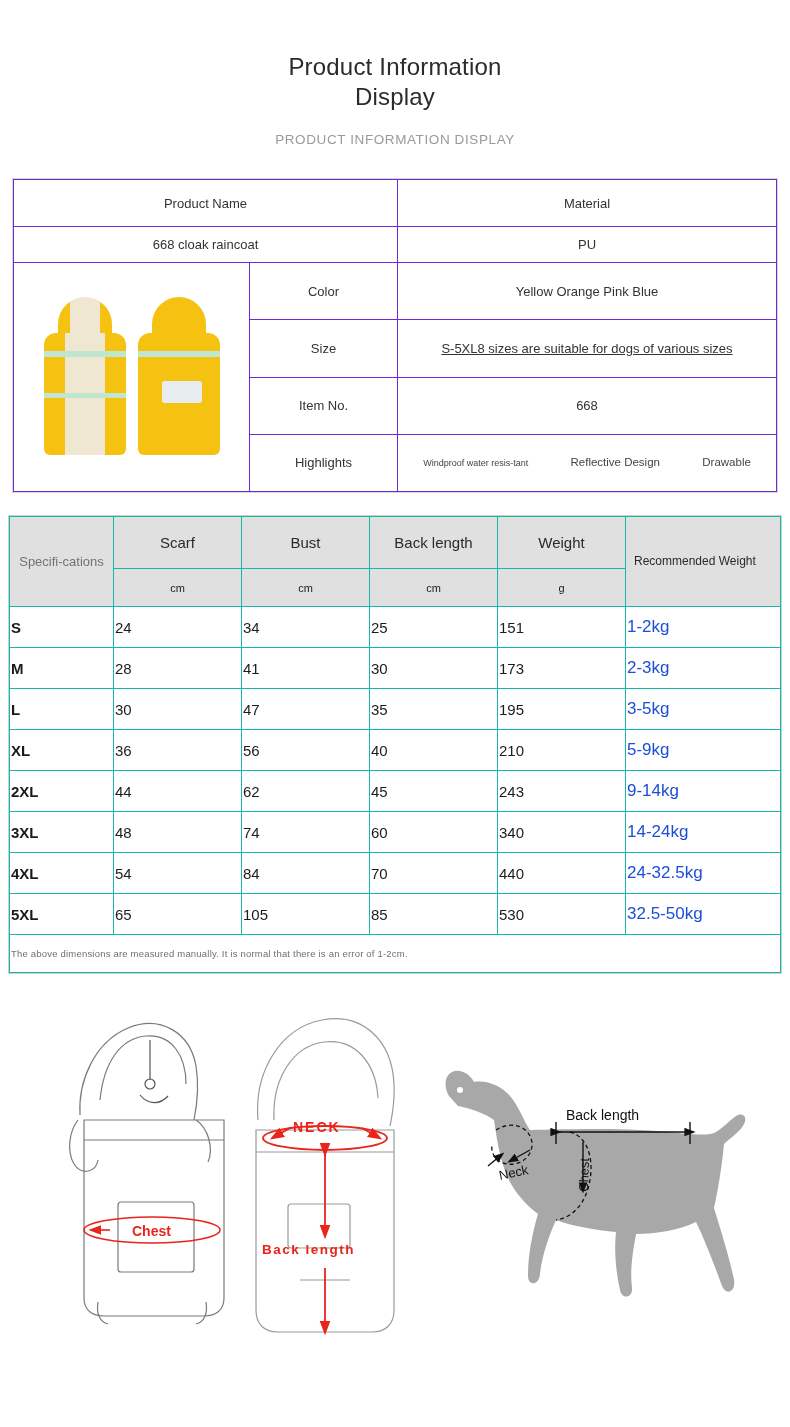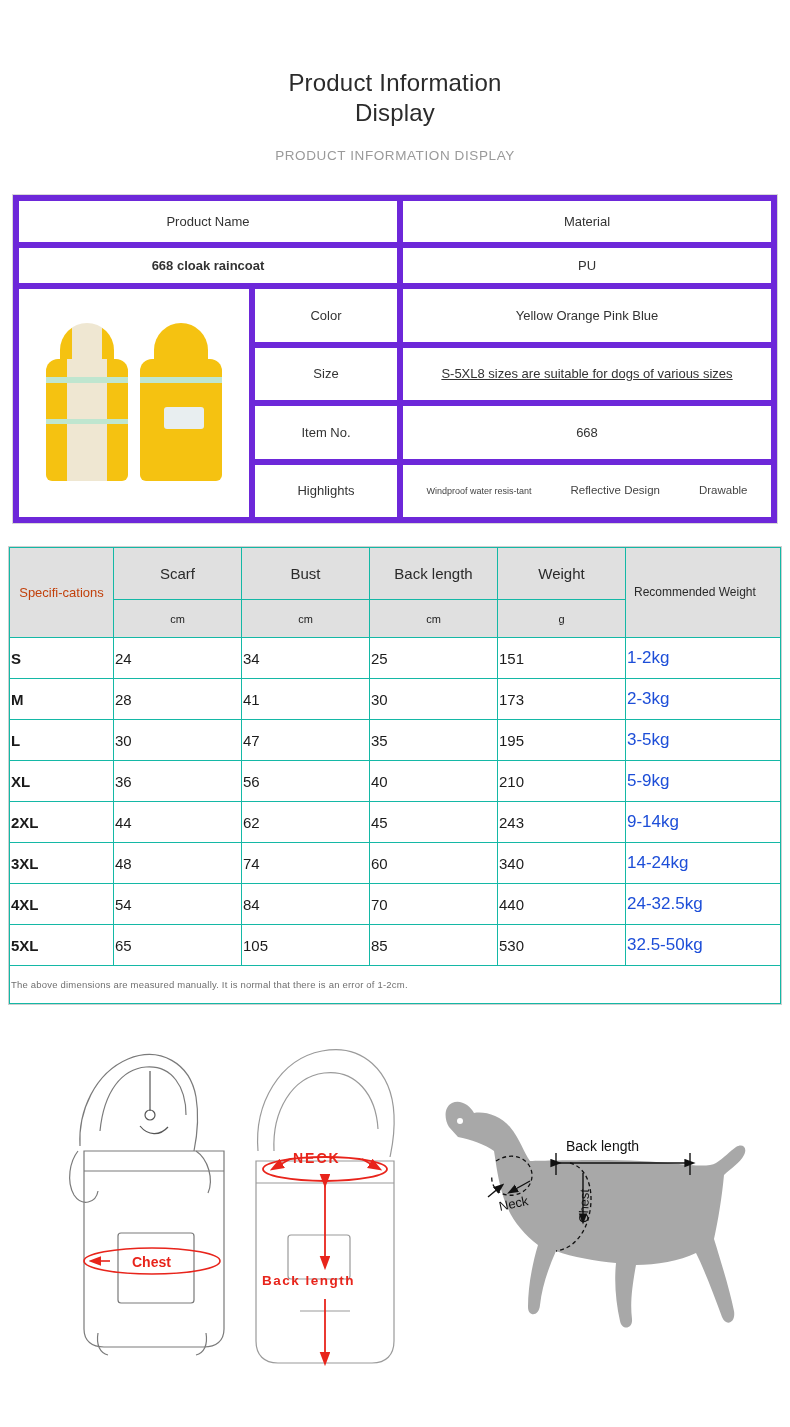--- a/index.html
+++ b/index.html
@@ -13,21 +13,21 @@
     color: #222;
     width: 790px;
     height: 1427px;
     position: relative;
     overflow: hidden;
   }
 
   
   .header {
     text-align: center;
-    padding-top: 68px;
+    padding-top: 52px;
   }
   .header h1 {
     font-size: 24px;
     font-weight: 400;
     color: #2b2b2b;
     margin: 0 auto;
     width: 280px;
     line-height: 1.25;
     text-align: center;
     letter-spacing: 0.2px;
@@ -44,29 +44,29 @@
   .info-wrap {
     margin: 31px 12px 0 12px;
     border: 1px solid #d8d8d8;
   }
   table.info {
     border-collapse: collapse;
     width: 100%;
     table-layout: fixed;
   }
   table.info td {
-    border: 6px solid #6d28d9;
+    border: 1px solid #6d28d9;
     text-align: center;
     vertical-align: middle;
     padding: 10px 6px;
     font-size: 13px;
     color: #333;
   }
   td.info-head { font-size: 14.5px; color: #2c2c2c; height: 47px; }
-  td.prodname { font-size: 12.5px; color: #333; height: 36px; font-weight: bold; }
+  td.prodname { font-size: 12.5px; color: #333; height: 36px; }
   td.material-val { font-size: 16px; color: #2c2c2c; margin-top: 6px; }
   td.label-cell { font-size: 13.5px; color: #3a3a3a; width: 148px; }
   td.small-label { font-size: 10.5px; color: #555; }
   td.itemno { font-size: 16px; color: #2c2c2c; }
   td.sizeval { font-size: 11.5px; color: #444; text-decoration: underline; }
   td.colorval { font-size: 13.5px; color: #333; }
 
   .hl-row { display: flex; align-items: center; justify-content: space-around; gap: 4px; }
   .hl-row span { font-size: 9px; color: #444; line-height: 1.15; }
   .hl-row span.big { font-size: 11.5px; text-align: center; }
@@ -132,21 +132,21 @@
   table.spec td, table.spec th {
     border: 1px solid #14b8a6;
     vertical-align: middle;
   }
   table.spec th {
     background: #e0e0e0;
     font-weight: 400;
   }
   th.hdr-name { font-size: 15px; color: #2a2a2a; height: 52px; }
   th.hdr-unit { font-size: 11px; font-weight: bold; color: #1c1c1c; height: 38px; }
-  th.hdr-spec { font-size: 13px; color: #c2410c; line-height: 1.2; }
+  th.hdr-spec { font-size: 13px; color: #737373; line-height: 1.2; }
   th.hdr-rec { font-size: 12px; color: #2a2a2a; line-height: 1.25; text-align: left; padding-left: 8px; }
   td.size-label { font-size: 15px; font-weight: bold; color: #1a1a1a; height: 41px; }
   td.num { font-size: 15px; color: #1c1c1c; }
   td.rec { font-size: 17px; color: #1d4ed8; }
   td.note {
     font-size: 9.5px; color: #707070; height: 38px; letter-spacing: 0.2px;
   }
 
   
   .diagram {

